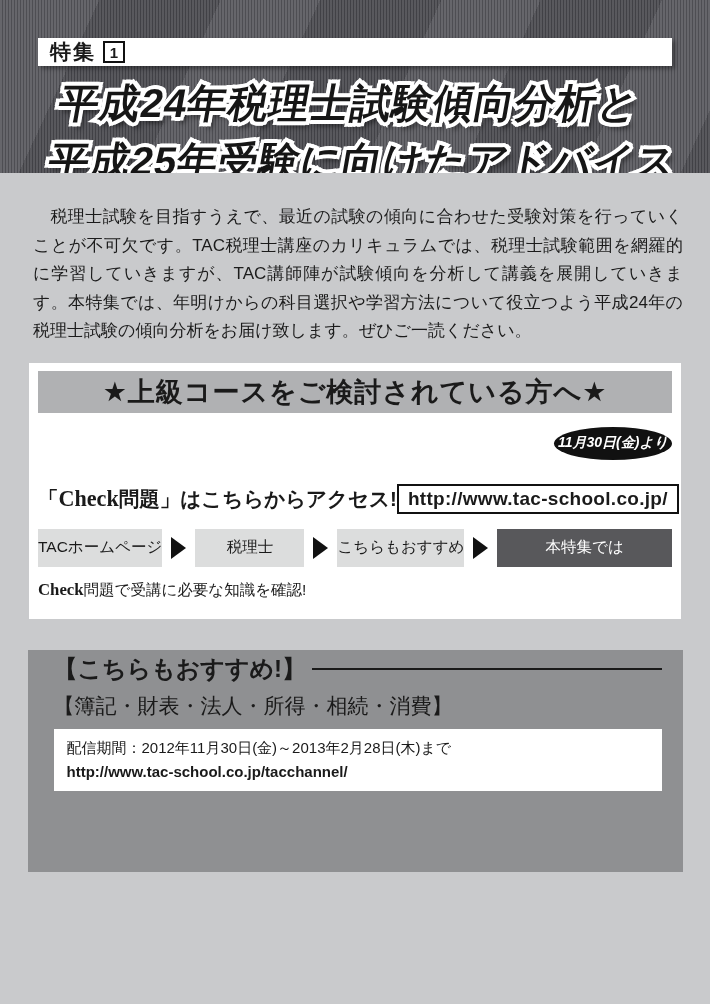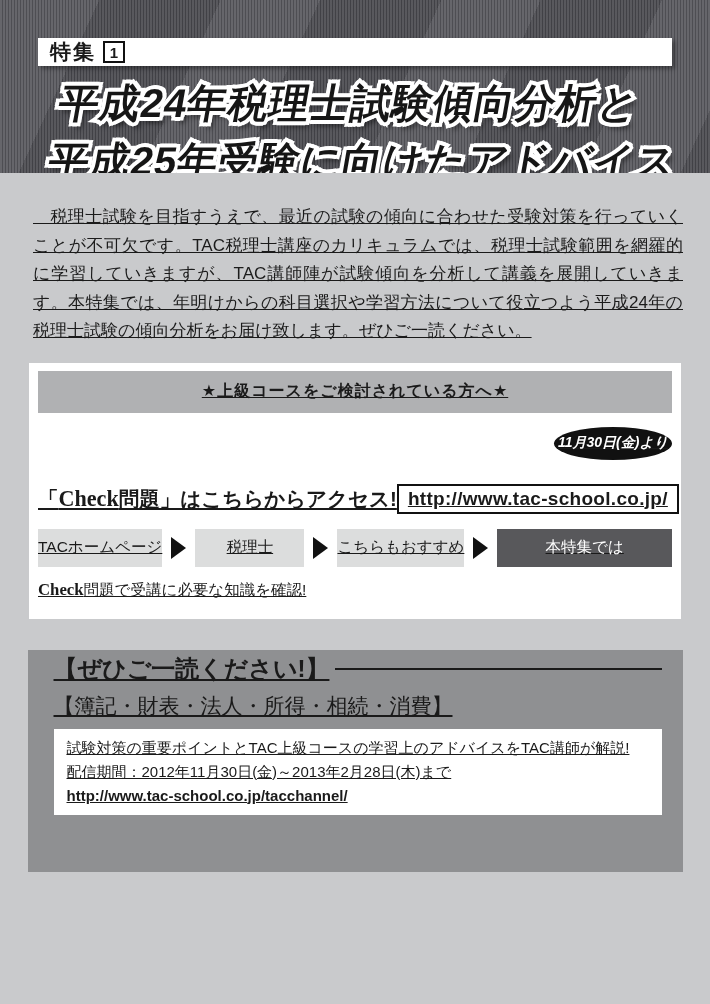--- a/index.html
+++ b/index.html
@@ -40,35 +40,35 @@
     color:#fff;
     -webkit-text-stroke:7px #fff;
     text-shadow:
       -3px -3px 0 #fff,3px -3px 0 #fff,-3px 3px 0 #fff,3px 3px 0 #fff,
       -4px 0 0 #fff,4px 0 0 #fff,0 -4px 0 #fff,0 4px 0 #fff,
       5px 6px 5px rgba(0,0,0,0.55);
   }
   .t-line .fill{color:#161616;}
 
   
-  .content{position:relative;width:710px;height:831px;background:#c9cacc;text-decoration:underline;}
+  .content{position:relative;width:710px;height:831px;background:#c9cacc;}
   .intro{
     margin:0 27px 0 33px;padding-top:30px;
     font-size:17px;line-height:28.5px;text-align:justify;color:#1b1b1b;
   }
 
   
   .white-panel{
     width:652px;margin:17px auto 0;background:#fff;
     padding:8px 9px 18px;box-sizing:border-box;
   }
   .section-bar{
     height:42px;background:#b0b1b3;
     display:flex;align-items:center;justify-content:center;
-    font-size:16px;font-weight:800;letter-spacing:1px;
+    font-size:27px;font-weight:800;letter-spacing:1px;
   }
   .lead-row{display:flex;align-items:center;margin-top:14px;}
   .lead{margin:0;font-size:16.5px;white-space:nowrap;}
   .serif{font-family:"Liberation Serif","DejaVu Serif",serif;font-weight:700;font-size:1.08em;}
   .badge{
     flex-shrink:0;margin-left:auto;
     width:118px;height:33px;background:#111;color:#fff;border-radius:50%;
     display:flex;align-items:center;justify-content:center;
     font-size:14px;font-weight:700;font-style:italic;white-space:nowrap;
   }
@@ -160,25 +160,24 @@
         <span class="crumb">こちらもおすすめ</span>
         <span class="arrow"></span>
         <span class="crumb dark">本特集では</span>
       </div>
 
       <p class="note"><span class="serif">Check</span><span>問題で受講に必要な知識を確認!</span></p>
     </section>
 
     <section class="gray-panel">
       <div class="rec-header">
-        <span>【ぜひご一読ください!】</span>
+        <span>【こちらもおすすめ!】</span>
         <span class="rec-rule"></span>
       </div>
       <p class="rec-line2">【簿記・財表・法人・所得・相続・消費】</p>
       <div class="rec-box">
-        <p>試験対策の重要ポイントとTAC上級コースの学習上のアドバイスをTAC講師が解説!</p>
         <p>配信期間：2012年11月30日(金)～2013年2月28日(木)まで</p>
         <p class="rec-url">http://www.tac-school.co.jp/tacchannel/</p>
       </div>
     </section>
 
   </div>
 </div>
 
 </body></html>

